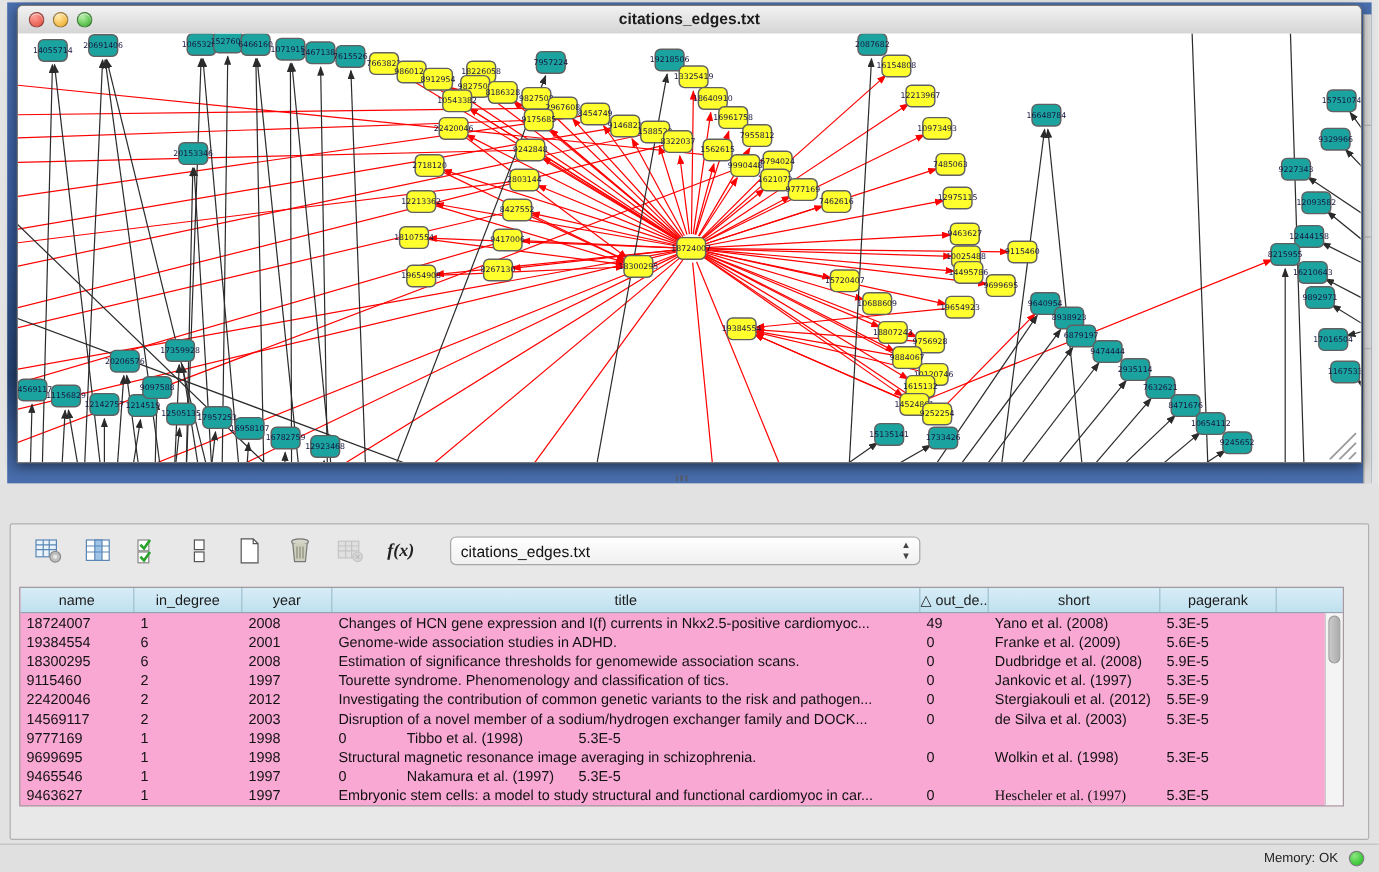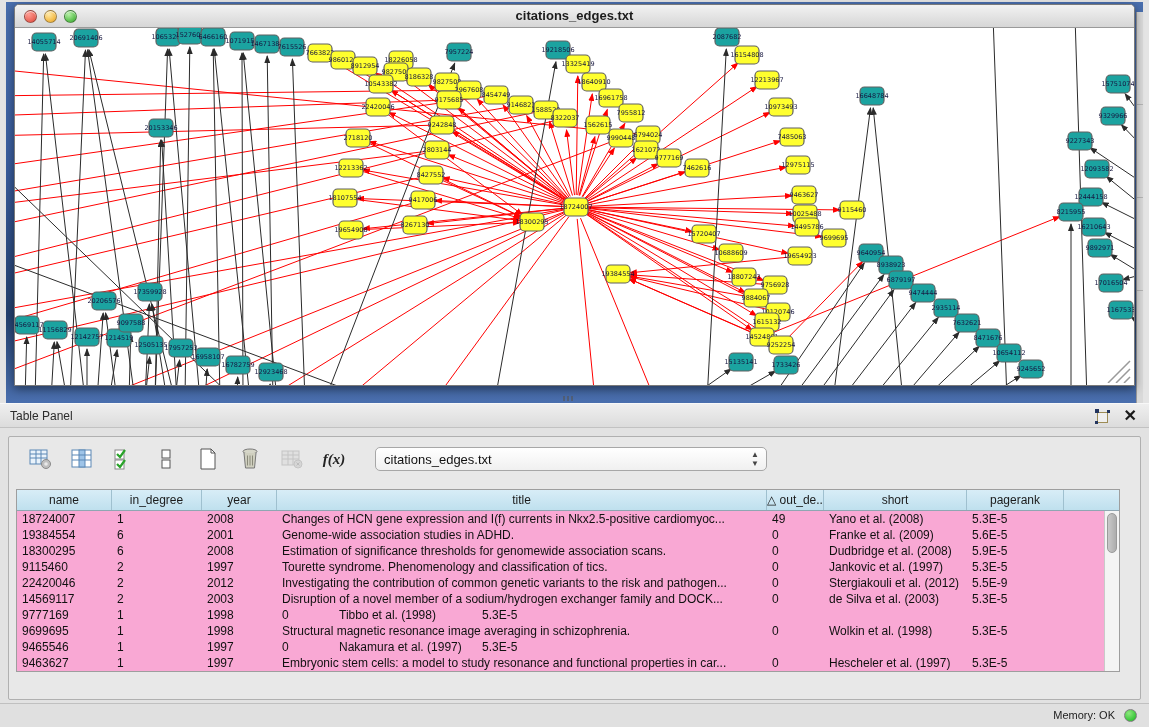--- a/index.html
+++ b/index.html
@@ -671,32 +671,20 @@
       </svg>
     <svg width="30" height="26" viewBox="0 0 30 26" style="position:absolute;right:2px;bottom:2px">
       <path d="M28 4 L6 26 M28 12 L14 26 M28 20 L22 26" stroke="#9a9a9a" fill="none" stroke-width="1.5"></path>
     </svg>
   </div>
 </div>
 
 <div class="divider-grip"></div>
 
 <div class="table-panel">
-  <div class="tp-header">
-    <div class="tp-title">Table Panel</div>
-    <div class="tp-icons">
-      <div class="float-ico">
-        <div class="big"></div>
-          <div class="sq1"></div>
-          <div class="sq2"></div>
-          <div class="sq3"></div>
-      </div>
-      <div class="close-x">✕</div>
-    </div>
-  </div>
 
   <div class="tp-body">
     <div class="toolbar">
       <div class="tbtn">
         <svg width="24" height="24">
             <rect x="2" y="3" width="17" height="14" fill="#eaf3fb" stroke="#5b87b5"></rect>
             <path d="M2 7h17M2 11h17M8 3v14M13 3v14" stroke="#5b87b5" fill="none"></path>
             <circle cx="18" cy="17" r="4.5" fill="#bfbfbf" stroke="#8a8a8a"></circle>
             <circle cx="18" cy="17" r="1.8" fill="#e9e9e9"></circle>
           </svg>
@@ -839,23 +827,23 @@
             <div class="t-cell" style="width: 90px;">1</div>
             <div class="t-cell" style="width: 75px;">1997</div>
             <div class="t-cell" style="width: 57px;">0</div>
             <div class="t-cell" style="width: 143px;">Nakamura et al. (1997)</div>
             <div class="t-cell" style="width: 97px;">5.3E-5</div>
           </div>
           <div class="t-row">
             <div class="t-cell" style="width: 95px;">9463627</div>
             <div class="t-cell" style="width: 90px;">1</div>
             <div class="t-cell" style="width: 75px;">1997</div>
-            <div class="t-cell" style="width: 490px;">Embryonic stem cells: a model to study resonance and functional properties in car...</div>
+            <div class="t-cell" style="width: 490px;">Embryonic stem cells: a model to study structural and functional cardiomyoc in car...</div>
             <div class="t-cell" style="width: 57px;">0</div>
-            <div class="t-cell" style="width: 143px;">Hescheler et al. (1997)</div>
+            <div class="t-cell" style="width: 143px; font-family: Liberation Serif, serif;">Hescheler et al. (1997)</div>
             <div class="t-cell" style="width: 97px;">5.3E-5</div>
           </div>
         </div>
       <div class="vscroll">
         <div class="vthumb"></div>
       </div>
     </div>
 
   </div>
 </div>

